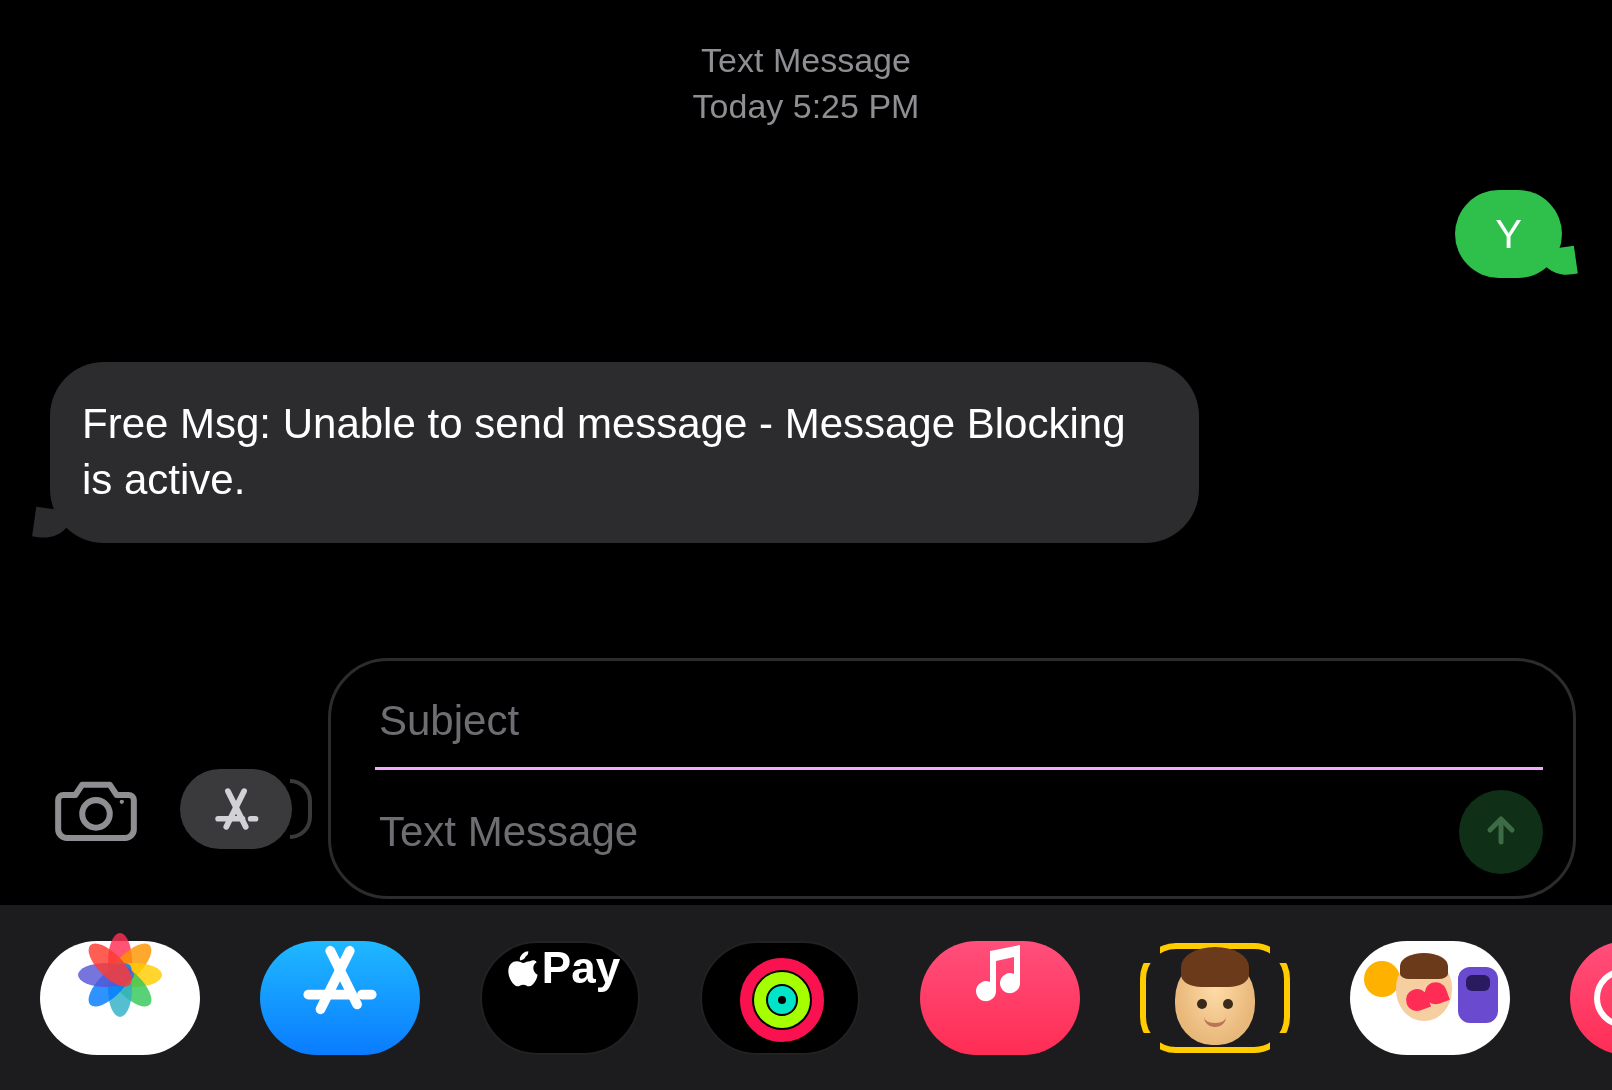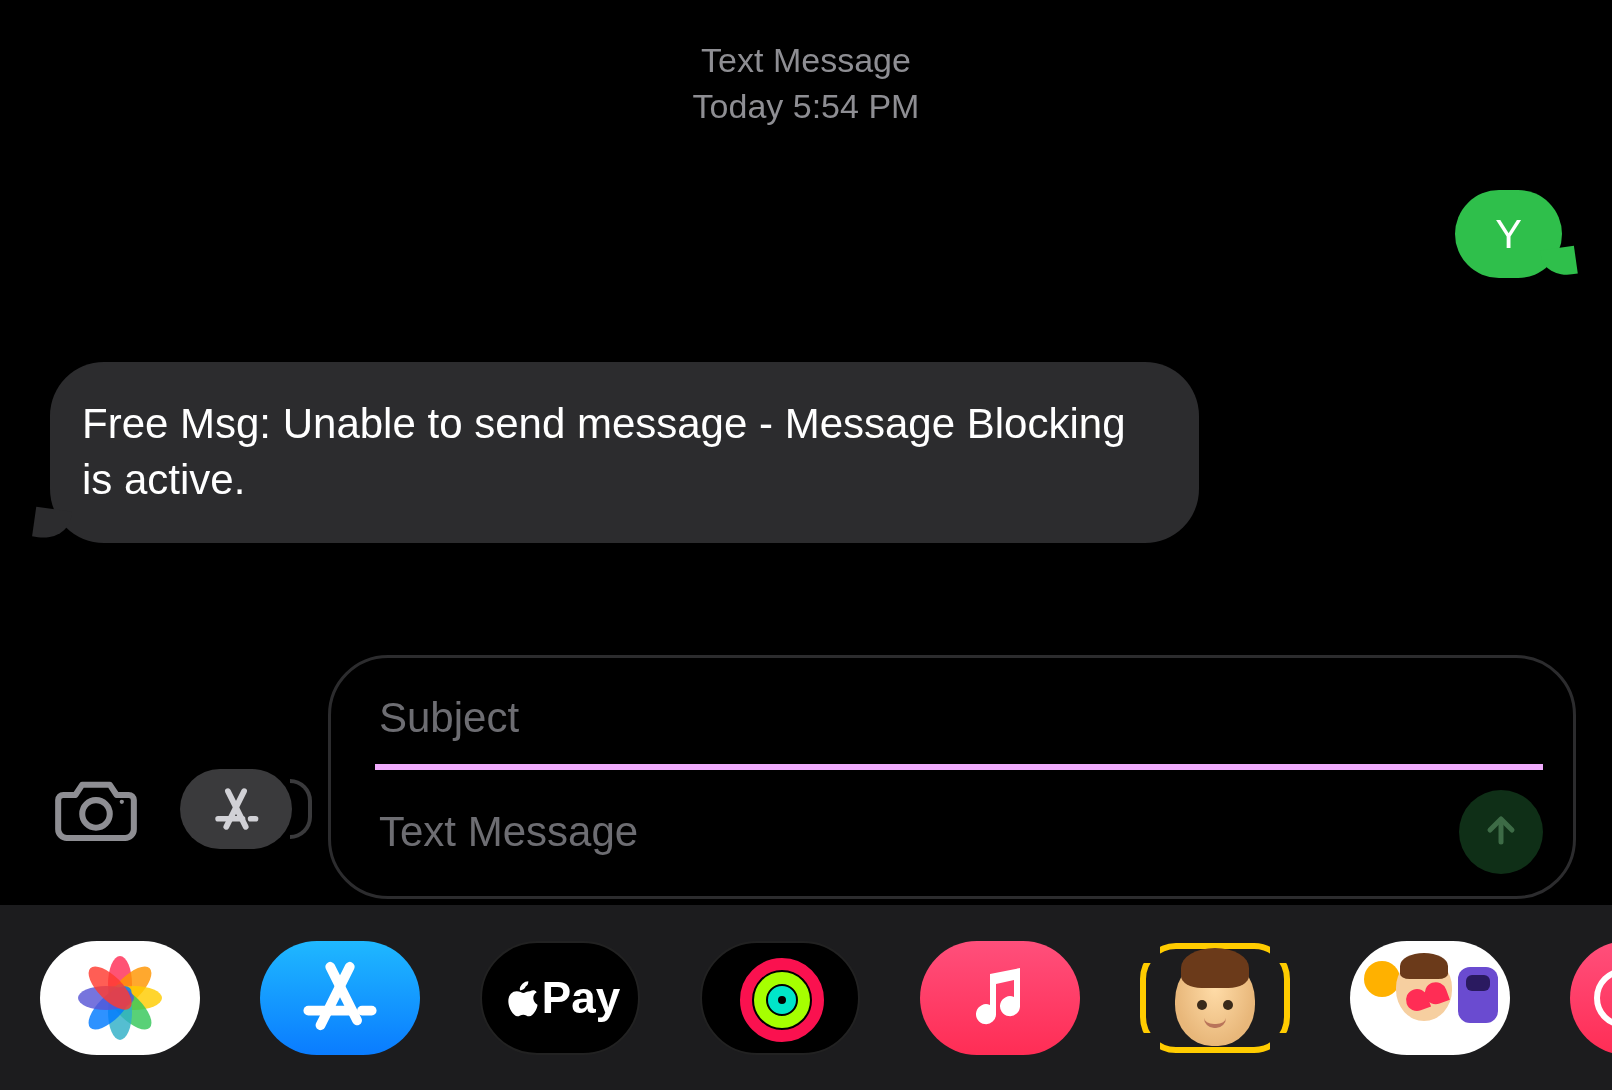--- a/index.html
+++ b/index.html
@@ -138,21 +138,21 @@
     padding: 22px 30px 22px 44px;
     display: flex;
     flex-direction: column;
     justify-content: center;
   }
   .compose-subject {
     color: #6d6d72;
     font-size: 42px;
     font-weight: 500;
     padding: 14px 4px 22px 4px;
-    border-bottom: 6px solid #f0abfc;
+    border-bottom: 3px solid #f0abfc;
     background: transparent;
     border-top: none; border-left: none; border-right: none;
     width: 100%;
     outline: none;
   }
   .compose-body-row {
     display: flex;
     align-items: center;
     padding-top: 20px;
   }
@@ -186,21 +186,21 @@
     background: #1c1c1e;
     display: flex;
     align-items: center;
     padding-left: 40px;
     gap: 60px;
     overflow: hidden;
   }
   .tray-item {
     width: 160px; height: 114px;
     border-radius: 60px;
-    display: flex; align-items: center; justify-content: center;
+    display: flex; align-items: flex-start; justify-content: center;
     flex-shrink: 0;
   }
 
   
   .tray-photos { background: #fff; }
   .photos-flower { position: relative; width: 68px; height: 68px; }
   .petal {
     position: absolute; left: 50%; top: 50%;
     width: 24px; height: 56px;
     margin-left: -12px; margin-top: -28px;
@@ -277,21 +277,21 @@
   }
 
 </style>
 </head>
 <body>
 
 <div class="conversation">
 
   <div class="timestamp-block">
     <div class="timestamp-line">Text Message</div>
-    <div class="timestamp-line">Today 5:54 PM</div>
+    <div class="timestamp-line">Today 5:25 PM</div>
   </div>
 
   <div class="msg-row outgoing">
     <div class="bubble-out">
       <span>Y</span>
     </div>
   </div>
 
   <div class="msg-row incoming">
     <div class="bubble-in">

